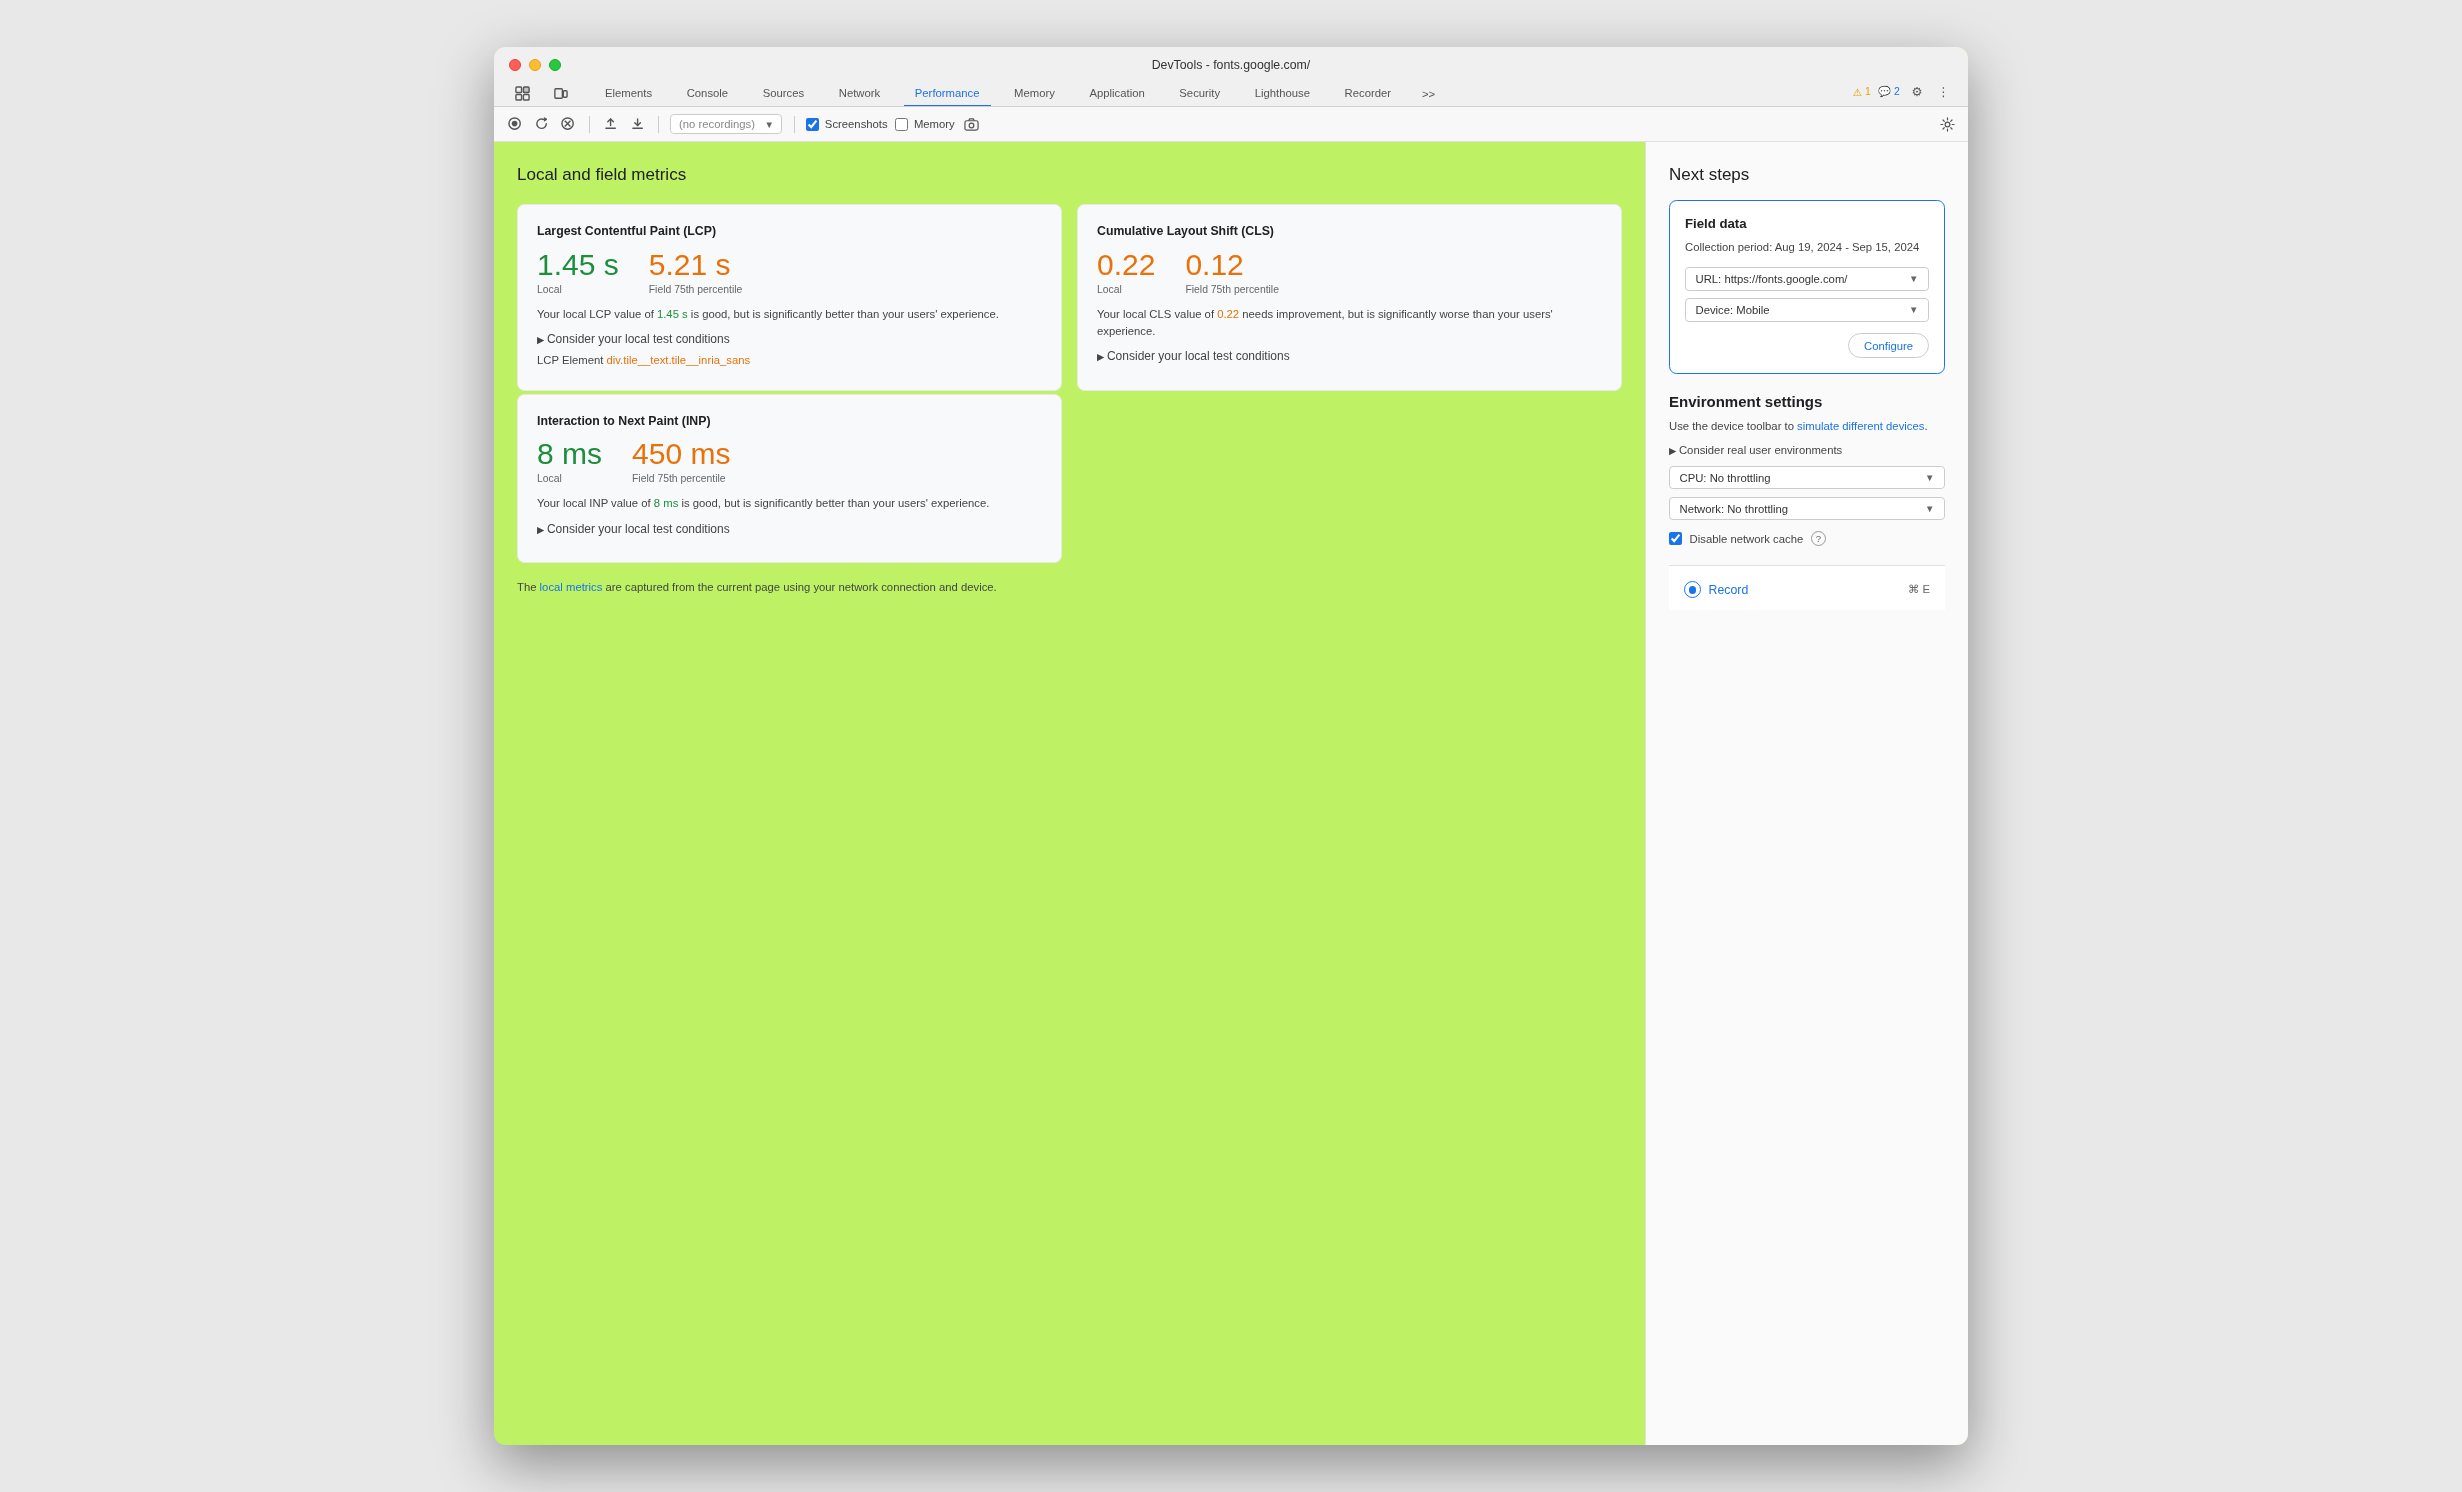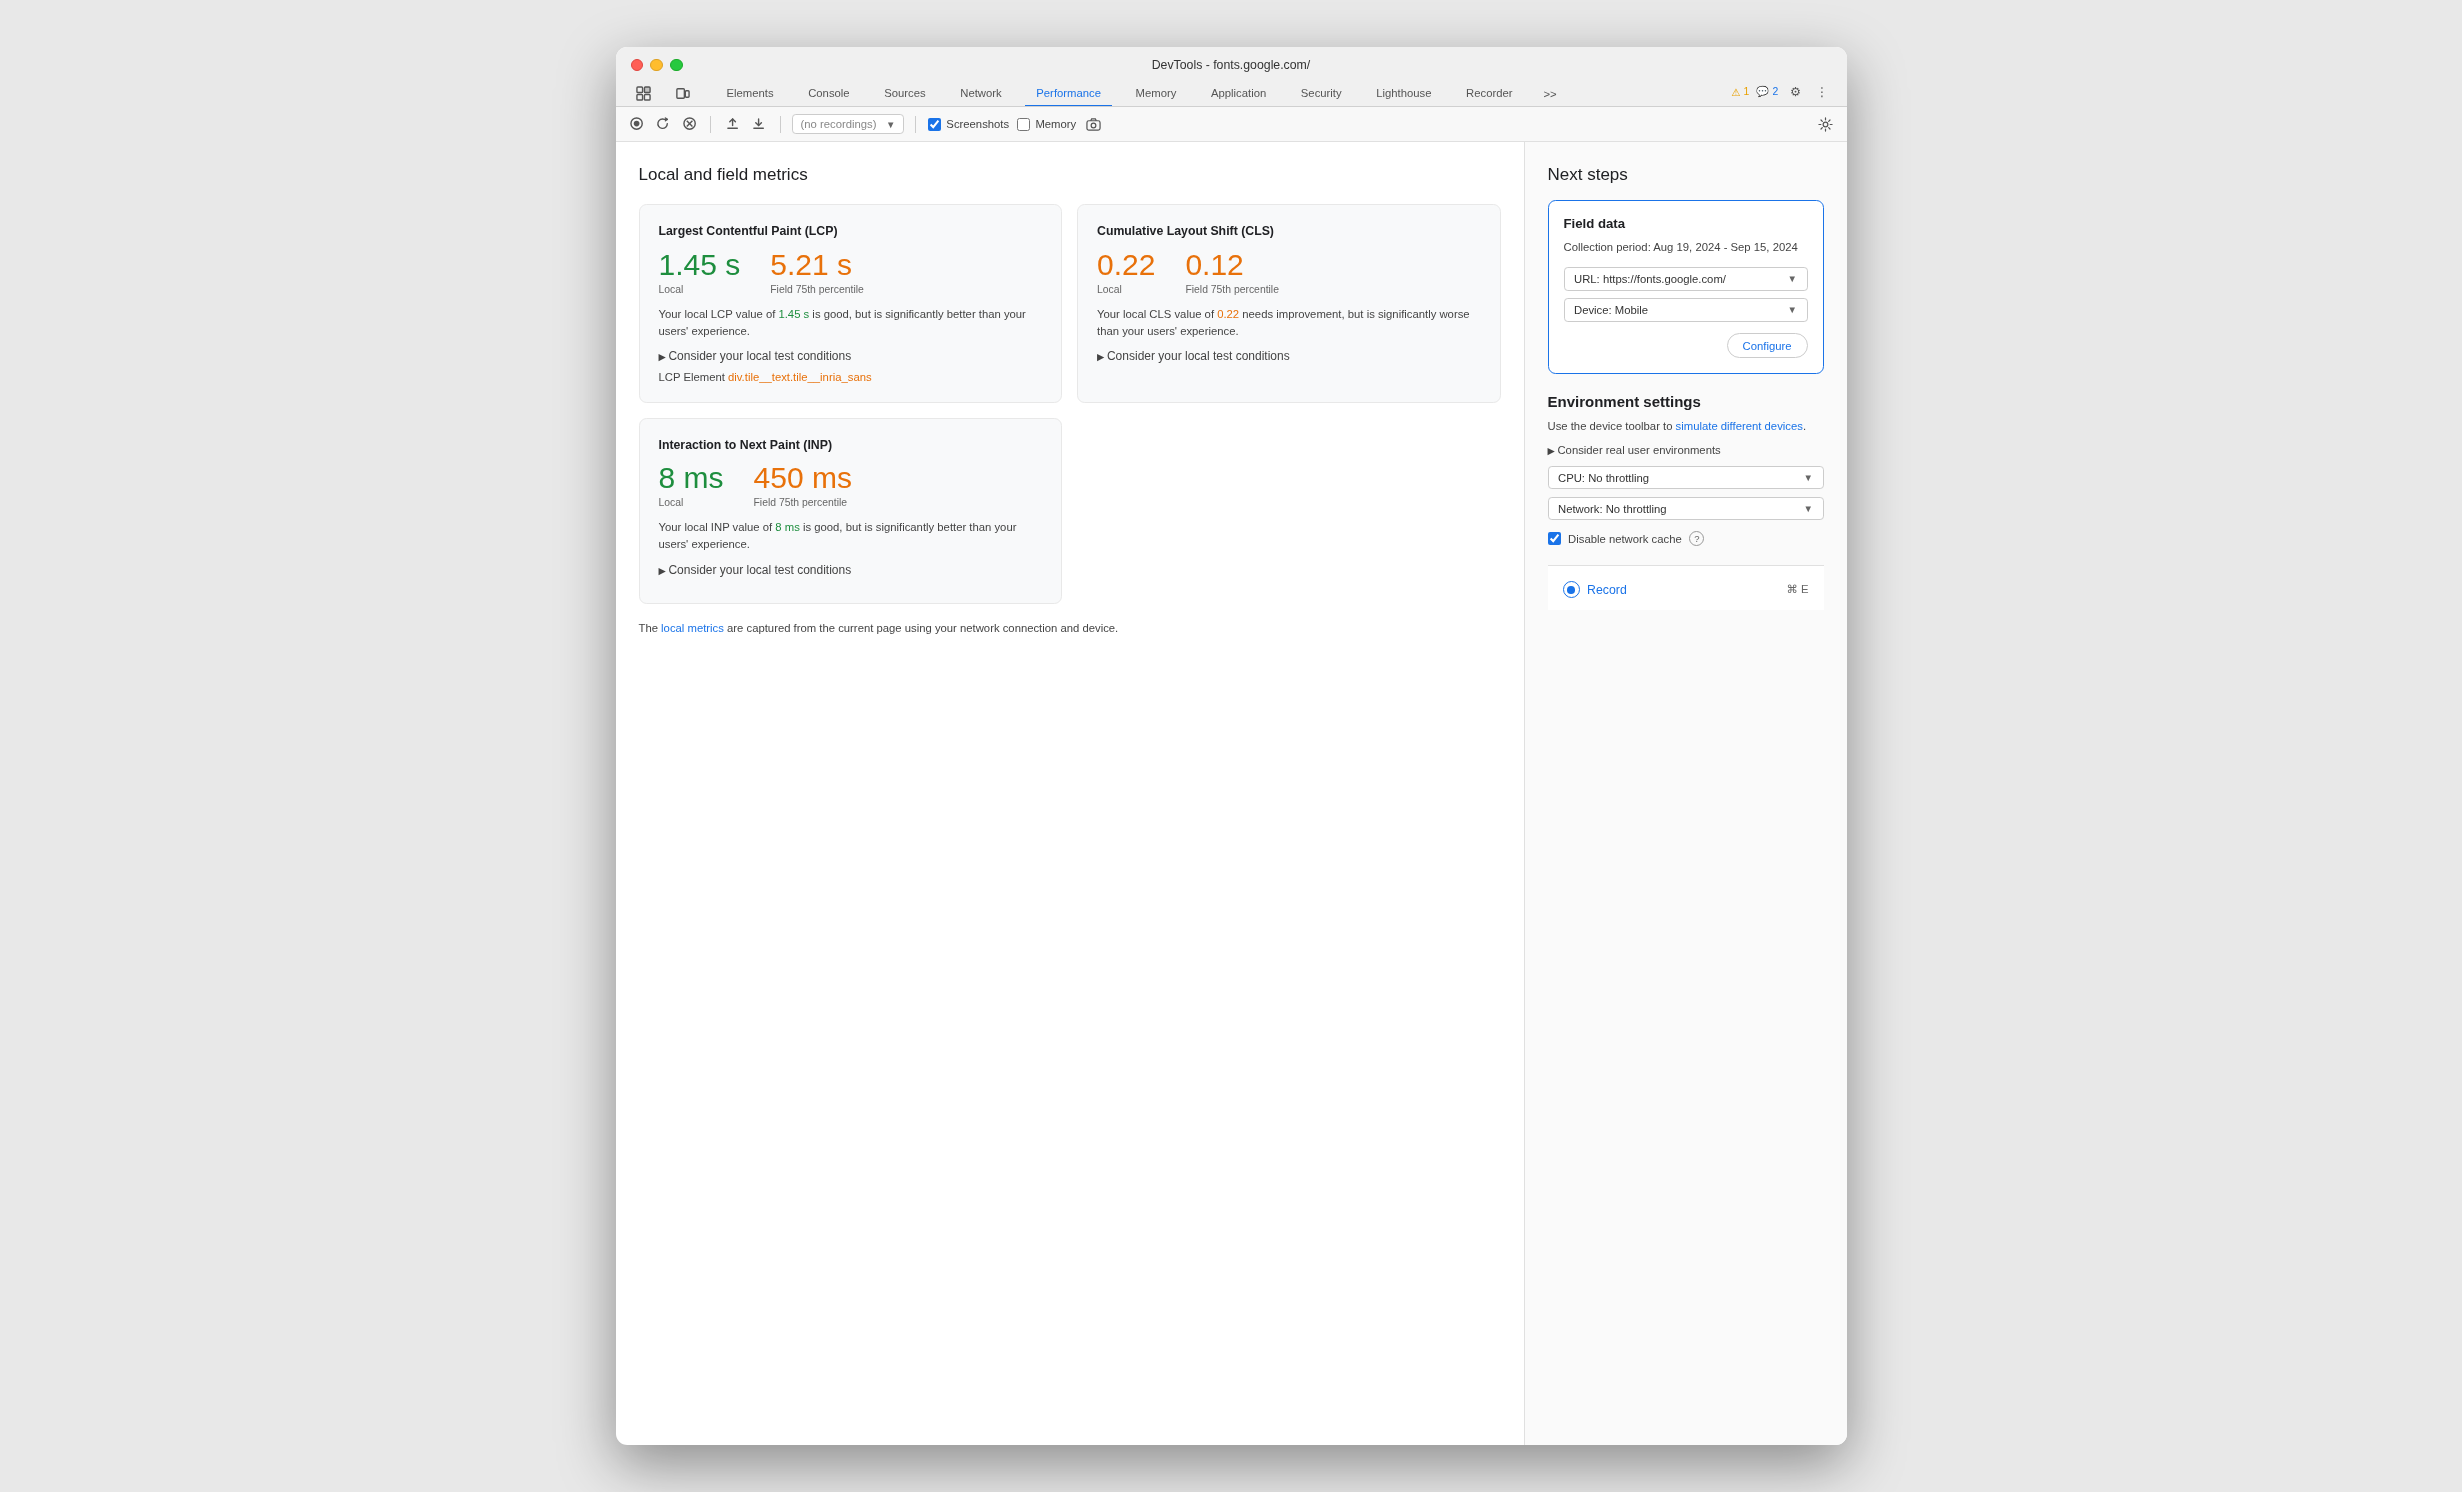--- a/index.html
+++ b/index.html
@@ -6,22 +6,22 @@
     body {
       font-family: -apple-system, BlinkMacSystemFont, 'Segoe UI', sans-serif;
       background: #e8e8e8;
       display: flex;
       justify-content: center;
       align-items: center;
       min-height: 100vh;
       font-size: 12.3px;
     }
     .window {
-      width: 1231px;
-      background: #ffffff;
+      width: 1474px;
+      background: #bef264;
       border-radius: 11.3px;
       box-shadow: 0 19px 57px rgba(0,0,0,0.4);
       overflow: hidden;
     }
     .titlebar {
       background: #f0f0f0;
       border-bottom: 0.9px solid #d0d0d0;
       padding: 11.3px 15px 0;
       display: flex;
       flex-direction: column;
@@ -152,21 +152,21 @@
     .section-title {
       font-size: 17px;
       font-weight: 500;
       color: #202124;
       margin-bottom: 19px;
     }
     .metrics-grid {
       display: grid;
       grid-template-columns: 1fr 1fr;
       gap: 15px;
-      margin-bottom: 15px;
+      margin-bottom: 3px;
     }
     .metric-card {
       background: #f8f9fa;
       border-radius: 7.6px;
       padding: 19px;
       border: 0.9px solid #e8e8e8;
     }
     .metric-title {
       font-size: 12.3px;
       font-weight: 600;

